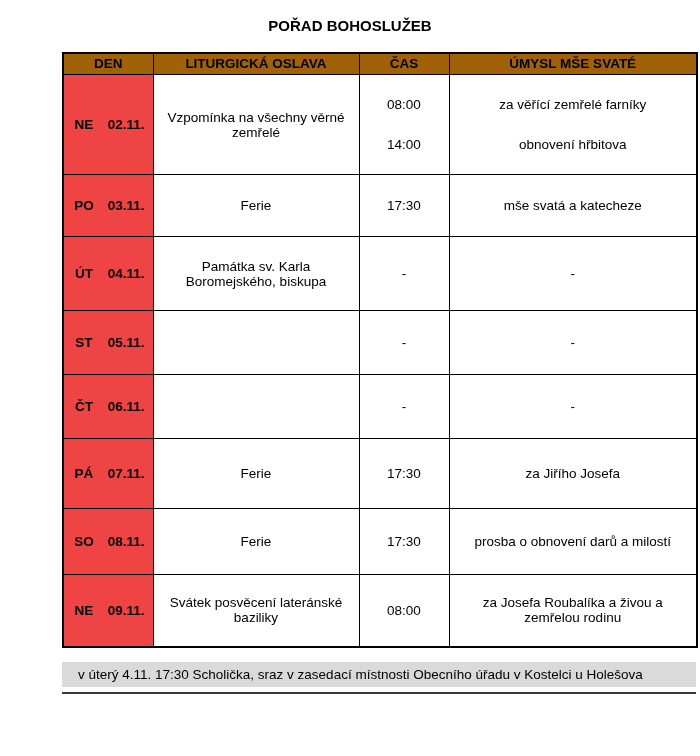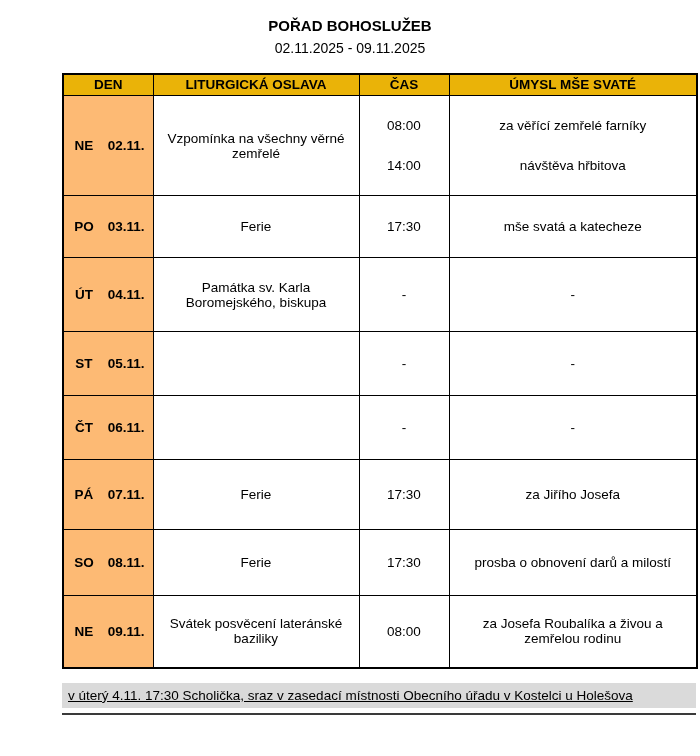--- a/index.html
+++ b/index.html
@@ -39,27 +39,27 @@
   table.schedule th,
   table.schedule td {
     border: 1.5px solid #000;
     font-size: 13.5px;
     padding: 2px 6px;
     vertical-align: middle;
     text-align: center;
     box-sizing: border-box;
   }
   table.schedule thead th {
-    background: #eab308;
+    background: #a16207;
     font-weight: bold;
     height: 22px;
     padding: 2px 4px;
   }
   td.den {
-    background: #fdba74;
+    background: #ef4444;
     font-weight: bold;
     text-align: left;
     padding-left: 9px;
   }
   td.den .day-abbrev { display: inline-block; min-width: 24px; }
   td.den .day-date { display: inline-block; margin-left: 8px; }
   .stack {
     display: flex;
     flex-direction: column;
     align-items: center;
@@ -72,39 +72,37 @@
   tr.h64  { height: 64px; }
   tr.h70  { height: 70px; }
   tr.h66  { height: 66px; }
   tr.h72  { height: 72px; padding-left: 32px; }
   .footer-note {
     width: 634px;
     margin: 14px auto 0 auto;
     background: #dadada;
     font-size: 13.5px;
     line-height: 1.45;
-    padding: 3px 6px;
+    padding: 3px 16px;
     box-sizing: border-box;
-    text-decoration: underline;
   }
   .bottom-rule {
     width: 634px;
     margin: 5px auto 0 auto;
     border-top: 2px solid #3a3a3a;
     height: 0;
   }
 </style>
 </head>
 <body>
 
 <div class="page">
 
   <div class="title-block">
     <div class="title-line1">POŘAD BOHOSLUŽEB</div>
-    <div class="title-line3">02.11.2025 - 09.11.2025</div>
   </div>
 
   <table class="schedule">
     <colgroup>
       <col style="width:90px">
       <col style="width:206px">
       <col style="width:90px">
       <col style="width:248px">
     </colgroup>
     <thead>
@@ -125,21 +123,21 @@
         <td>Vzpomínka na všechny věrné zemřelé</td>
         <td>
           <div class="stack">
             <span>08:00</span>
             <span>14:00</span>
           </div>
         </td>
         <td>
           <div class="stack">
             <span>za věřící zemřelé farníky</span>
-            <span>návštěva hřbitova</span>
+            <span>obnovení hřbitova</span>
           </div>
         </td>
       </tr>
 
       <tr class="h62">
         <td class="den">
           <span class="day-abbrev">PO</span>
           <span class="day-date">03.11.</span>
         </td>
         <td>Ferie</td>

